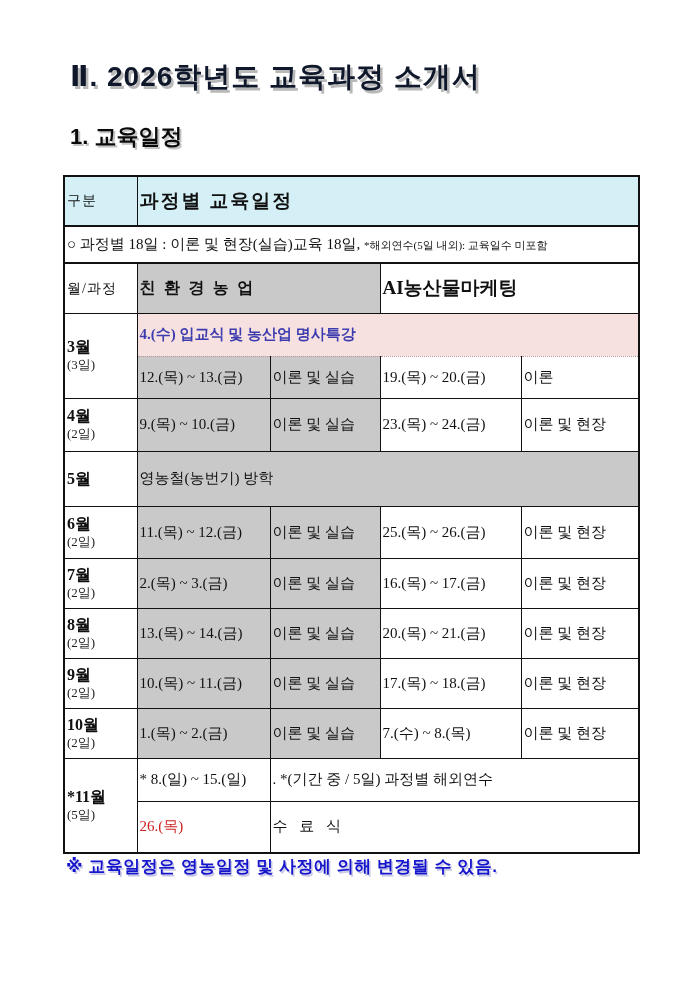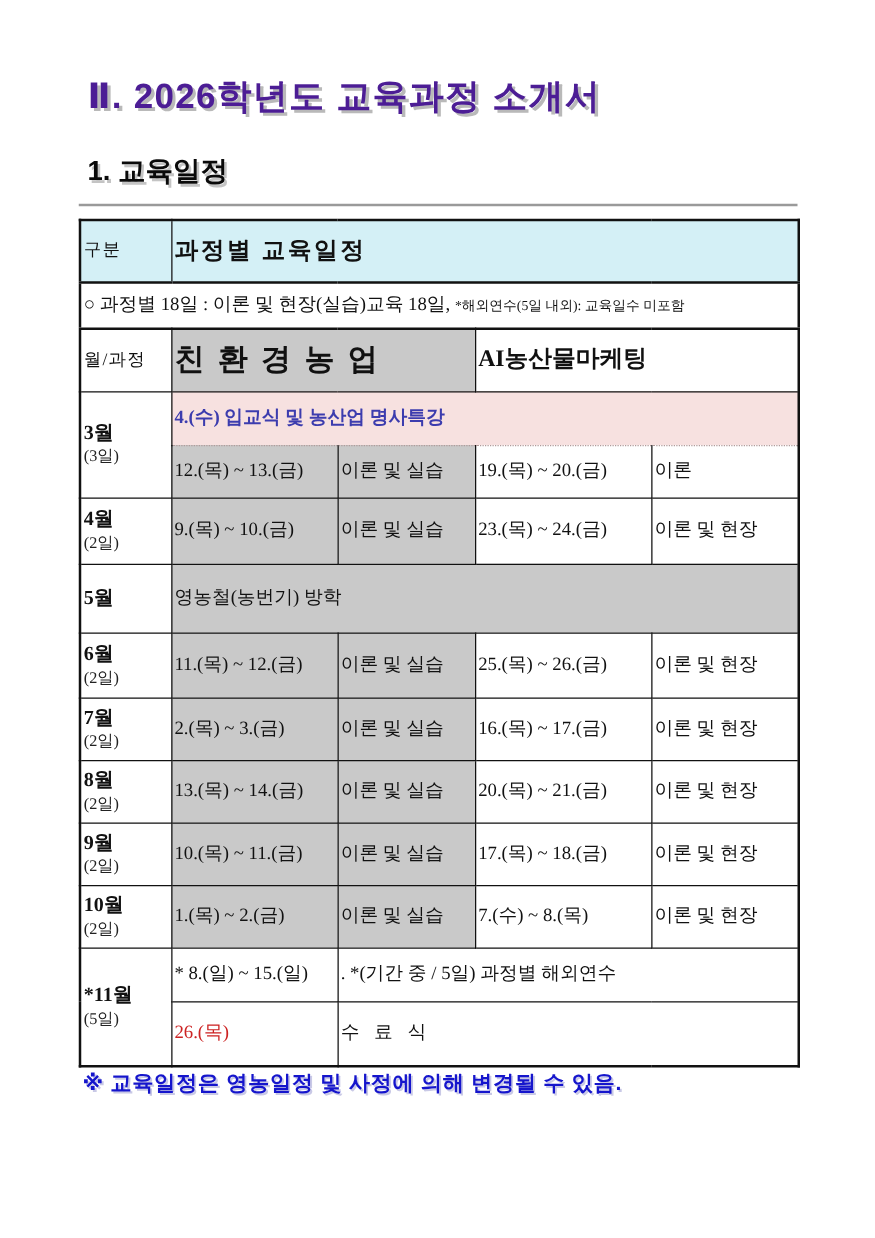--- a/index.html
+++ b/index.html
@@ -9,26 +9,26 @@
   }
   *{box-sizing:border-box; margin:0; padding:0;}
   html,body{background:#fff;}
   body{
     width:700px; height:990px; position:relative; overflow:hidden;
     font-family:"Liberation Serif","DejaVu Serif",serif; color:#111;
   }
   .page-title{
     position:absolute; left:70px; top:58px;
     font-family:"Liberation Sans","DejaVu Sans",sans-serif;
-    font-size:28px; font-weight:800; letter-spacing:1px; color:#4c1d95;
+    font-size:28px; font-weight:800; letter-spacing:1px; color:#0f172a;
     text-shadow:2.5px 2.5px 0 #b9b9b9;
   }
   .section-title{
     position:absolute; left:63px; top:122px; width:575px;
-    padding-left:7px; padding-bottom:11px;
+    padding-left:7px; padding-bottom:24px;
     font-family:"Liberation Sans","DejaVu Sans",sans-serif;
     font-size:22px; font-weight:800; color:#0a0a0a;
     text-shadow:2px 2px 0 #c4c4c4;
     border-bottom:2px solid #9a9a9a;
   }
   table.sched{
     position:absolute; left:63px; top:175px; width:575px;
     border-collapse:collapse; table-layout:fixed;
     border:2.5px solid var(--line);
     font-size:15px;
@@ -39,21 +39,21 @@
   }
   .thickb{border-bottom:2.5px solid var(--line) !important;}
   .h-cyan{background:var(--cyan);}
   .h-head{font-size:19px; font-weight:bold; letter-spacing:2px;}
   .h-gubun{font-size:14px; letter-spacing:1px;}
   td.note-cell{text-align:left; padding:8px 6px 8px 8px; font-size:15px;}
   .note-sub{font-size:11px; letter-spacing:0;}
   .course1{
     background:var(--gray);
     font-family:"Liberation Sans","DejaVu Sans",sans-serif;
-    font-size:24px; font-weight:800; letter-spacing:2px;
+    font-size:16px; font-weight:800; letter-spacing:2px;
   }
   .course2{
     font-family:Liberation Serif, serif;
     font-size:19px; font-weight:800;
   }
   .mcol{font-size:16px; font-weight:bold;}
   .mcol .days{font-size:13px; font-weight:normal; color:#222;}
   .g{background:var(--gray);margin-top:28px;}
   .pinkrow{
     background:var(--pink); color:var(--blue-note); font-weight:bold;

